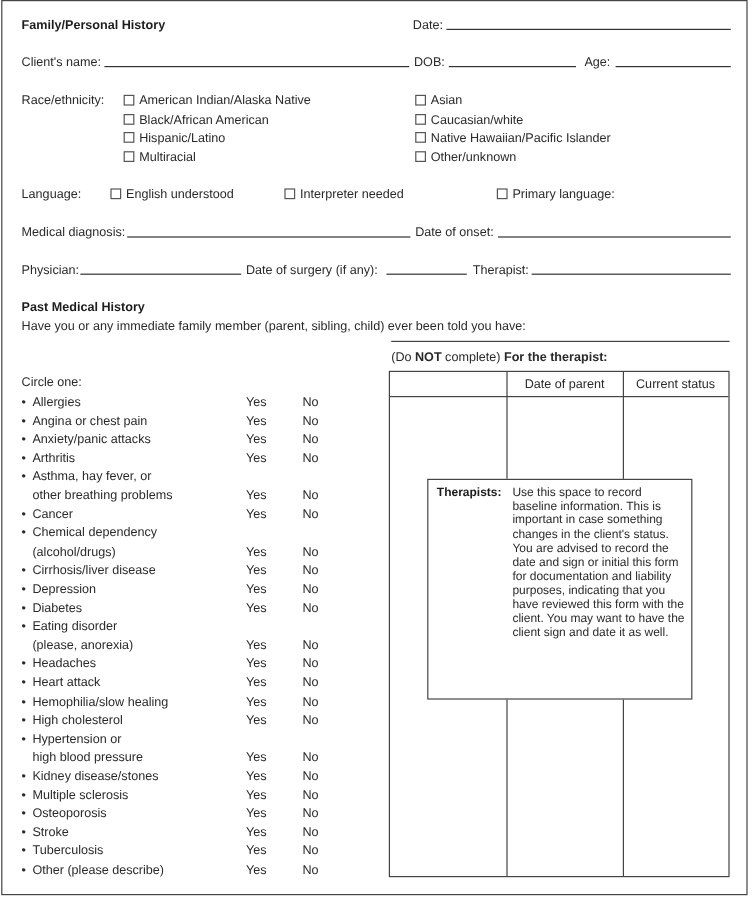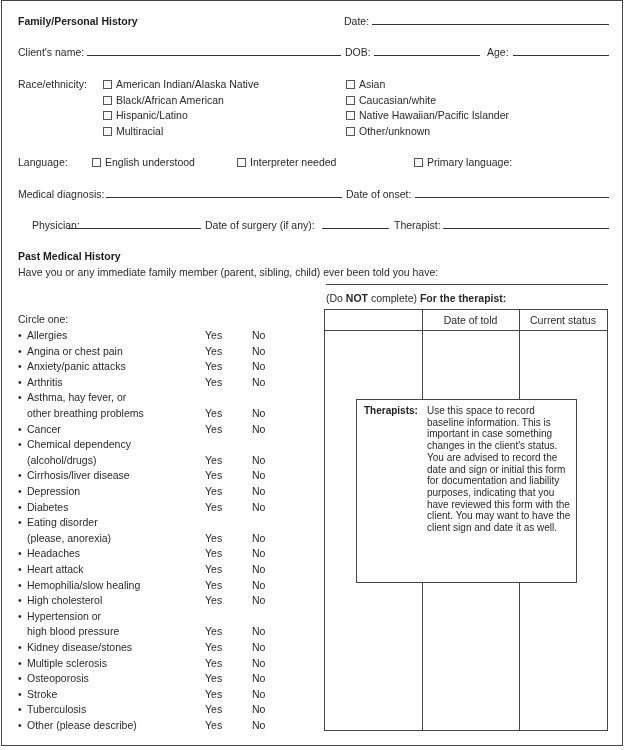--- a/index.html
+++ b/index.html
@@ -54,21 +54,21 @@
 <div class="abs" style="left:18px;top:156px;">Language:</div>
 <div class="abs" style="left:92px;top:156px;"><span class="cb"></span><span>English understood</span></div>
 <div class="abs" style="left:237px;top:156px;"><span class="cb"></span><span>Interpreter needed</span></div>
 <div class="abs" style="left:386px;top:156px;margin-left:28px;"><span class="cb"></span><span>Primary language:</span></div>
 
 <div class="abs" style="left:18px;top:188px;">Medical diagnosis:</div>
 <div class="line" style="left:106px;top:197px;width:236px;"></div>
 <div class="abs" style="left:346px;top:188px;">Date of onset:</div>
 <div class="line" style="left:415px;top:197px;width:194px;"></div>
 
-<div class="abs" style="left:32px;top:219px;">Physician:</div>
+<div class="abs" style="left:18px;top:219px;">Physician:</div>
 <div class="line" style="left:67px;top:228px;width:134px;"></div>
 <div class="abs" style="left:205px;top:219px;">Date of surgery (if any):</div>
 <div class="line" style="left:322px;top:228px;width:67px;"></div>
 <div class="abs" style="left:394px;top:219px;">Therapist:</div>
 <div class="line" style="left:443px;top:228px;width:166px;"></div>
 
 <div class="abs bold" style="left:18px;top:250px;">Past Medical History</div>
 <div class="abs" style="left:18px;top:266px;">Have you or any immediate family member (parent, sibling, child) ever been told you have:</div>
 <div class="rule" style="left:326px;top:284px;width:282px;"></div>
 
@@ -165,21 +165,21 @@
     <div class="abs cond" style="top: 703.4px;">Tuberculosis</div>
     <div class="abs yes" style="top: 703.4px;">Yes</div>
     <div class="abs no" style="top: 703.4px;">No</div>
     <div class="abs bullet" style="top: 719px;">•</div>
     <div class="abs cond" style="top: 719px;">Other (please describe)</div>
     <div class="abs yes" style="top: 719px;">Yes</div>
     <div class="abs no" style="top: 719px;">No</div>
   </div>
 
 <div class="tbl">
-  <div class="th" style="left:97px;width:97px;">Date of told</div>
+  <div class="th" style="left:97px;width:97px;">Date of parent</div>
   <div class="th" style="left:194px;width:88px;">Current status</div>
   <div class="hline" style="left:0;top:20px;width:282px;"></div>
   <div class="vline" style="left:97px;top:0;height:420px;"></div>
   <div class="vline" style="left:194px;top:0;height:420px;"></div>
 </div>
 
 <div class="note">
   <div class="note-label">Therapists:</div>
   <div class="note-text">Use this space to record baseline information. This is important in case something changes in the client's status. You are advised to record the date and sign or initial this form for documentation and liability purposes, indicating that you have reviewed this form with the client. You may want to have the client sign and date it as well.</div>
 </div>

